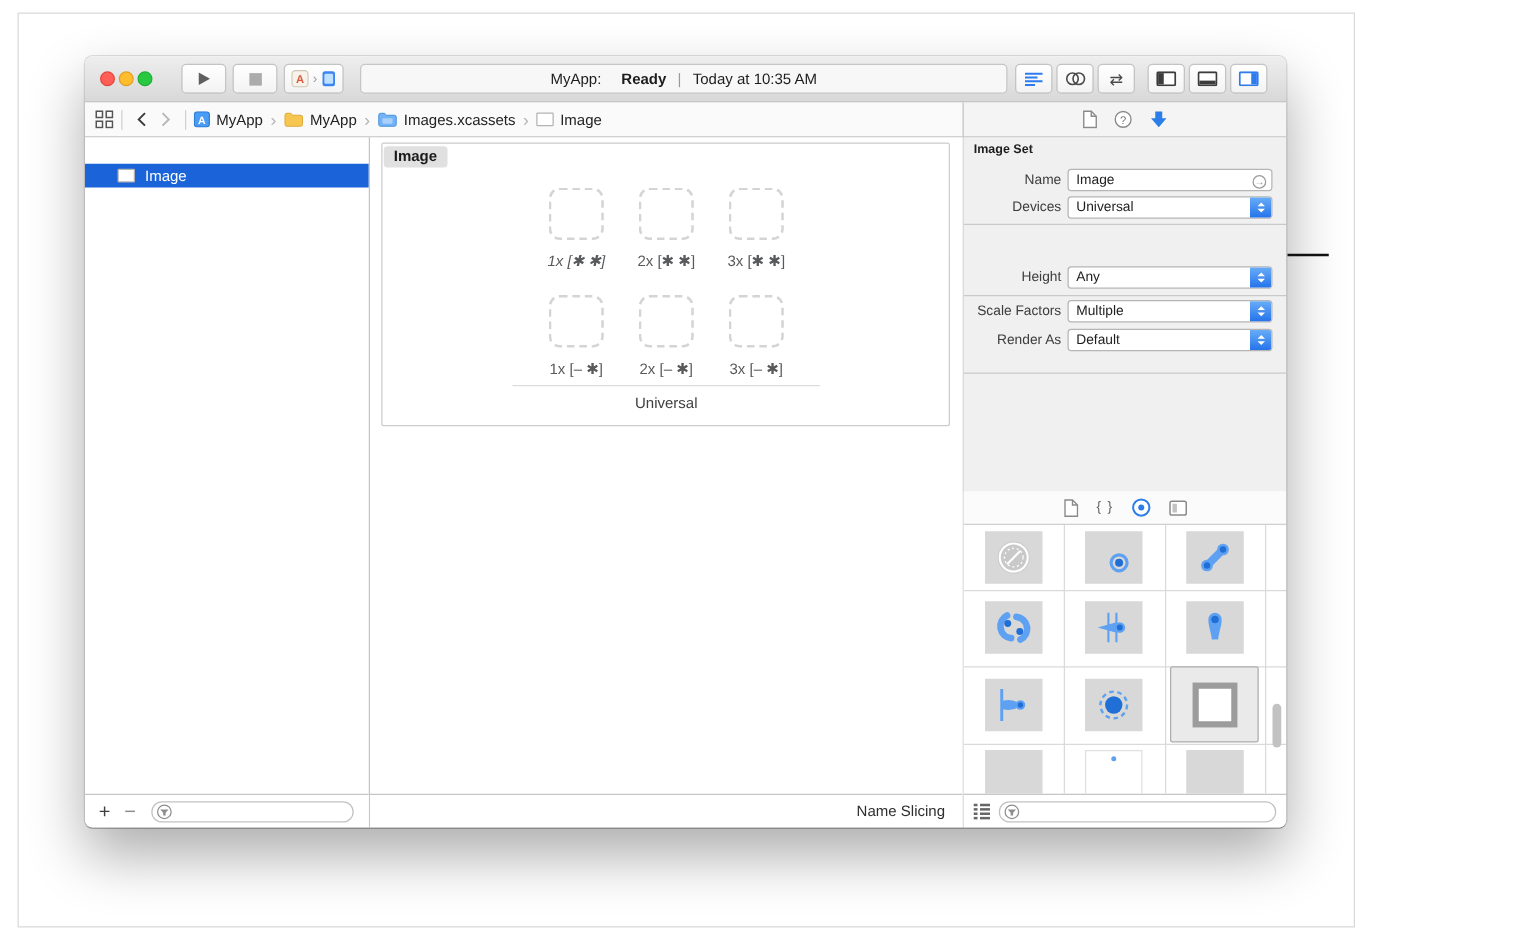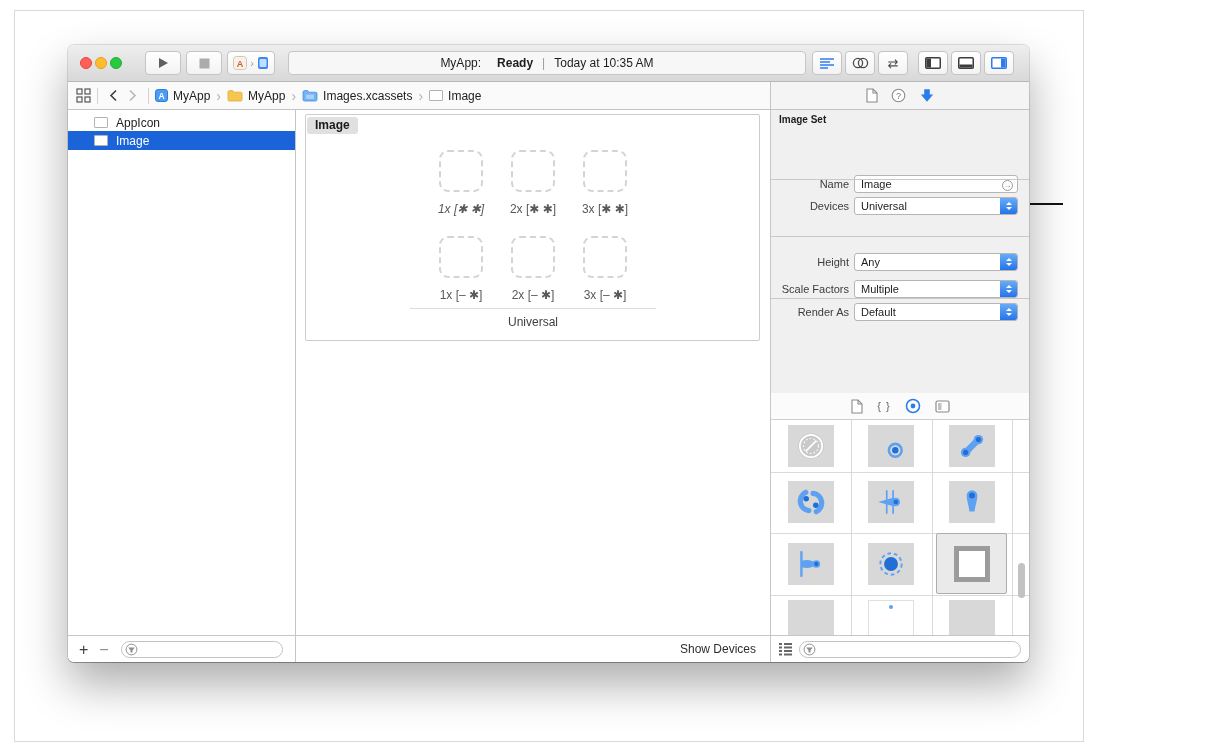--- a/index.html
+++ b/index.html
@@ -55,21 +55,21 @@
 
   
   .bbar { position:absolute; top:590px; height:27px; background:#fff; border-top:1px solid #c6c6c6; display:flex; align-items:center; }
   .filterfield { height:17px; border:1px solid #c2c2c2; border-radius:9px; background:#fff; display:flex; align-items:center; padding-left:3px; }
   .pm { font-size:16px; color:#3f3f3f; line-height:27px; cursor:default; background:none; border:none; font-family:inherit; }
   .slicing { margin-left:auto; margin-right:14px; font-size:12px; color:#2e2e2e; cursor:default; background:none; border:none; font-family:inherit; }
 
   
   .utilities { position:absolute; left:703px; top:65px; width:258px; height:525px; background:#f0f0f0; }
   .isptitle { position:absolute; left:8px; top:4px; font-size:10px; font-weight:bold; color:#1d1d1f; }
-  .irow { position:absolute; left:0; width:258px; height:18px;margin-top:40px; }
+  .irow { position:absolute; left:0; width:258px; height:18px; }
   .ilabel { position:absolute; right:180px; top:0; width:110px; text-align:right; font-size:11px; color:#3c3c3c; line-height:18px; }
   .ifield { position:absolute; left:83px; top:0; width:164px; height:18px; background:#fff; border:1px solid #b5b5b5; border-radius:3px;
             font-size:11px; color:#1d1d1d; display:flex; align-items:center; padding-left:6px; }
   .popup { overflow:hidden; padding-right:19px; position:relative; }
   .pcap { position:absolute; right:0; top:-1px; width:17px; height:18px; background:linear-gradient(#6cb0f8,#2170ea);
           border-radius:0 3px 3px 0; display:flex; flex-direction:column; align-items:center; justify-content:center; gap:2px; }
   .pcap .up { width:0; height:0; border:3px solid transparent; border-bottom:3.5px solid #fff; margin-top:-2px; }
   .pcap .dn { width:0; height:0; border:3px solid transparent; border-top:3.5px solid #fff; margin-bottom:-2px; }
   .jumpcirc { position:absolute; right:4px; top:3.5px; width:11px; height:11px; border:1px solid #9a9a9a; border-radius:50%;
               color:#8a8a8a; font-size:8px; line-height:9px; text-align:center; }
@@ -266,24 +266,20 @@
           </svg>
         </span>
       <span>
           <svg width="16" height="15" viewBox="0 0 16 15">
             <path d="M5.2 1.2 h5.6 v5.3 h3.4 L8 13.8 L1.8 6.5 h3.4 z" fill="#2b7de9"></path>
           </svg>
         </span>
     </div>
 
     <div class="sidebar">
-      <div class="srow" style="top:3px;">
-        <span class="mini-doc"></span>
-        <span>AppIcon</span>
-      </div>
       <div class="srow sel" style="top:21px;">
         <span class="mini-doc"></span>
         <span>Image</span>
       </div>
     </div>
     <div class="v-div1"></div>
     <div class="v-div2"></div>
 
     <div class="editor">
       <div class="groupbox"></div>
@@ -497,21 +493,21 @@
       <span class="filterfield" style="margin-left:12px;width:162px;">
         <span>
             <svg width="13" height="13" viewBox="0 0 13 13">
               <circle cx="6.5" cy="6.5" r="5.4" fill="#fff" stroke="#8e8e8e" stroke-width="1"></circle>
               <path d="M3.2 4.6 h6.6 L7.5 7.2 v2.2 h-2 V7.2 Z" fill="#8e8e8e"></path>
             </svg>
           </span>
       </span>
     </div>
     <div class="bbar" style="left:228px;width:474px;">
-      <button class="slicing">Show Devices</button>
+      <button class="slicing">Name Slicing</button>
     </div>
     <div class="bbar" style="left:703px;width:258px;">
       <span style="margin-left:7px;">
         <svg width="15" height="14" viewBox="0 0 15 14">
             <g fill="#666">
               <rect x="1" y="1" width="3" height="2"></rect>
               <rect x="1" y="4.5" width="3" height="2"></rect>
               <rect x="1" y="8" width="3" height="2"></rect>
               <rect x="1" y="11.5" width="3" height="2"></rect>
               <rect x="6" y="1" width="8" height="2"></rect>

